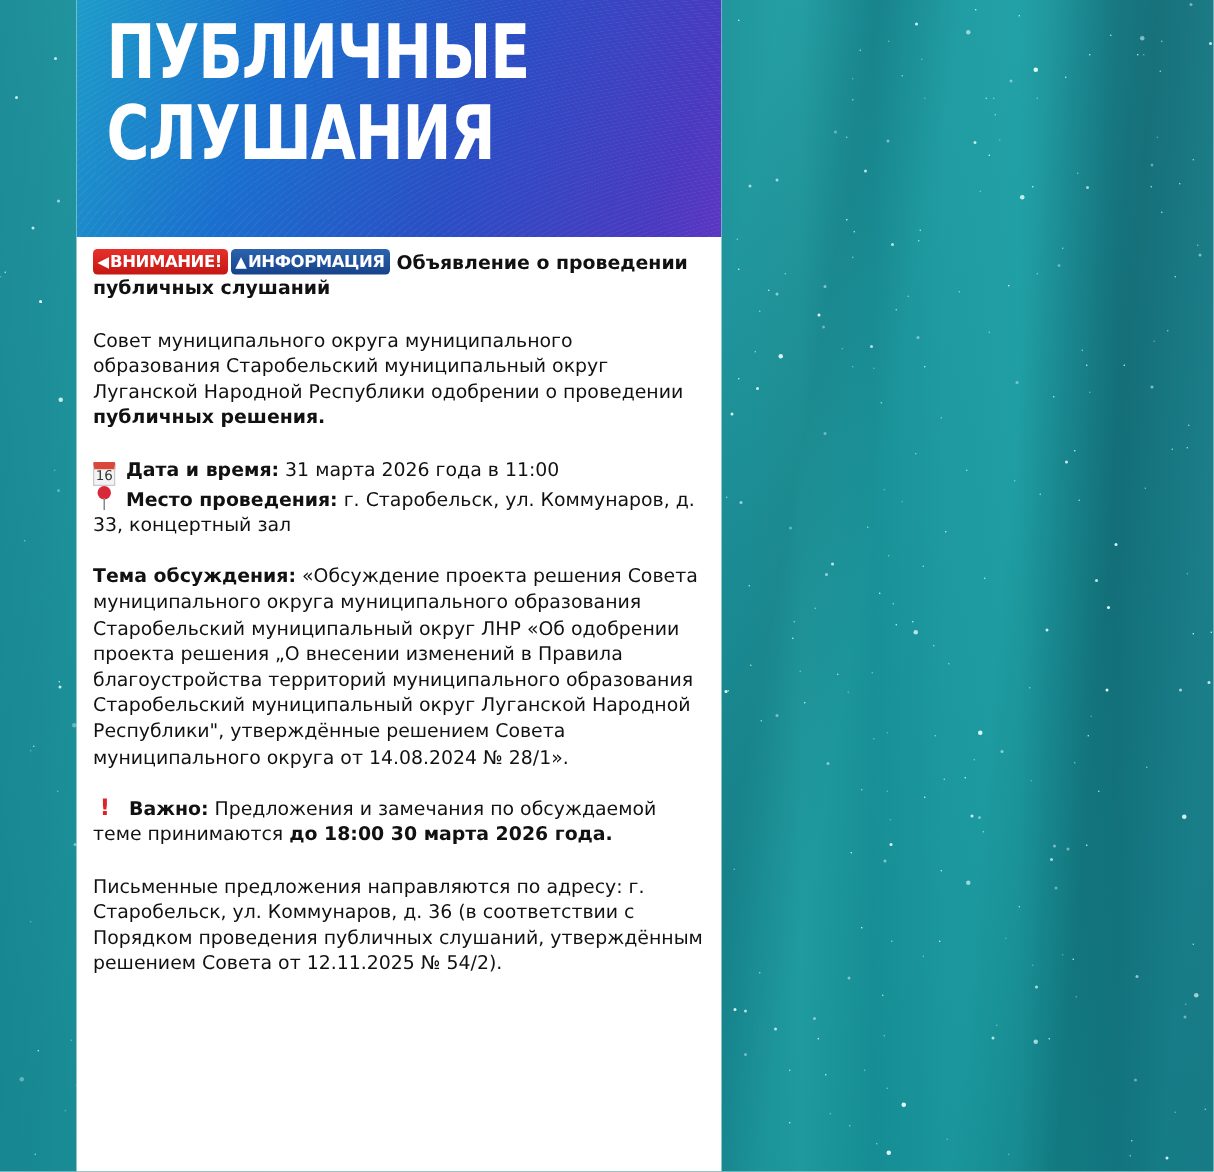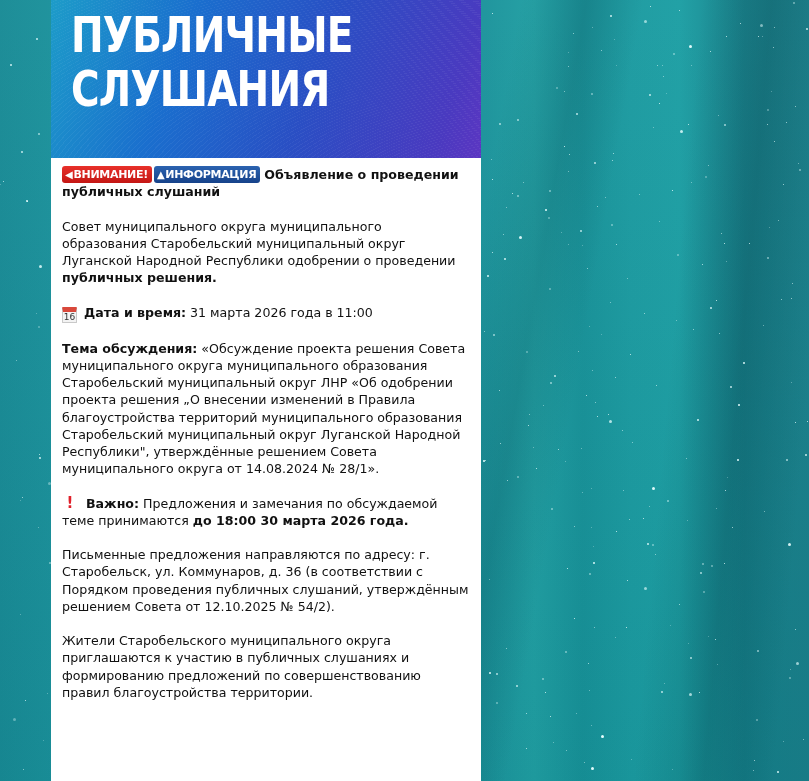--- a/index.html
+++ b/index.html
@@ -408,28 +408,30 @@
     </div>
 
     <div class="para">
       <span>Совет муниципального округа муниципального образования Старобельский муниципальный округ Луганской Народной Республики одобрении о проведении </span><b>публичных решения.</b>
     </div>
 
     <div class="para">
       <div>
         <span class="cal">16</span><b>Дата и время:</b><span> 31 марта 2026 года в 11:00</span>
       </div>
+      <div>
+        <span class="pin"></span><b>Место проведения:</b><span> г. Старобельск, ул. Коммунаров, д. 33, концертный зал</span>
+      </div>
     </div>
 
     <div class="para">
       <b>Тема обсуждения:</b><span> «Обсуждение проекта решения Совета муниципального округа муниципального образования Старобельский муниципальный округ ЛНР «Об одобрении проекта решения „О внесении изменений в Правила благоустройства территорий муниципального образования Старобельский муниципальный округ Луганской Народной Республики", утверждённые решением Совета муниципального округа от 14.08.2024 № 28/1».</span>
     </div>
 
     <div class="para">
       <span class="excl">!</span><b>Важно:</b><span> Предложения и замечания по обсуждаемой теме принимаются </span><b>до 18:00 30 марта 2026 года.</b>
     </div>
 
-    <div class="para">Письменные предложения направляются по адресу: г. Старобельск, ул. Коммунаров, д. 36 (в соответствии с Порядком проведения публичных слушаний, утверждённым решением Совета от 12.10.2025 № 54/2).</div>
-
-    <div class="para">Жители Старобельского муниципального округа приглашаются к участию в публичных слушаниях и формированию предложений по совершенствованию правил благоустройства территории.</div>
+    <div class="para">Письменные предложения направляются по адресу: г. Старобельск, ул. Коммунаров, д. 36 (в соответствии с Порядком проведения публичных слушаний, утверждённым решением Совета от 12.11.2025 № 54/2).</div>
+
 
   </div>
 </div>
 
 </body></html>

